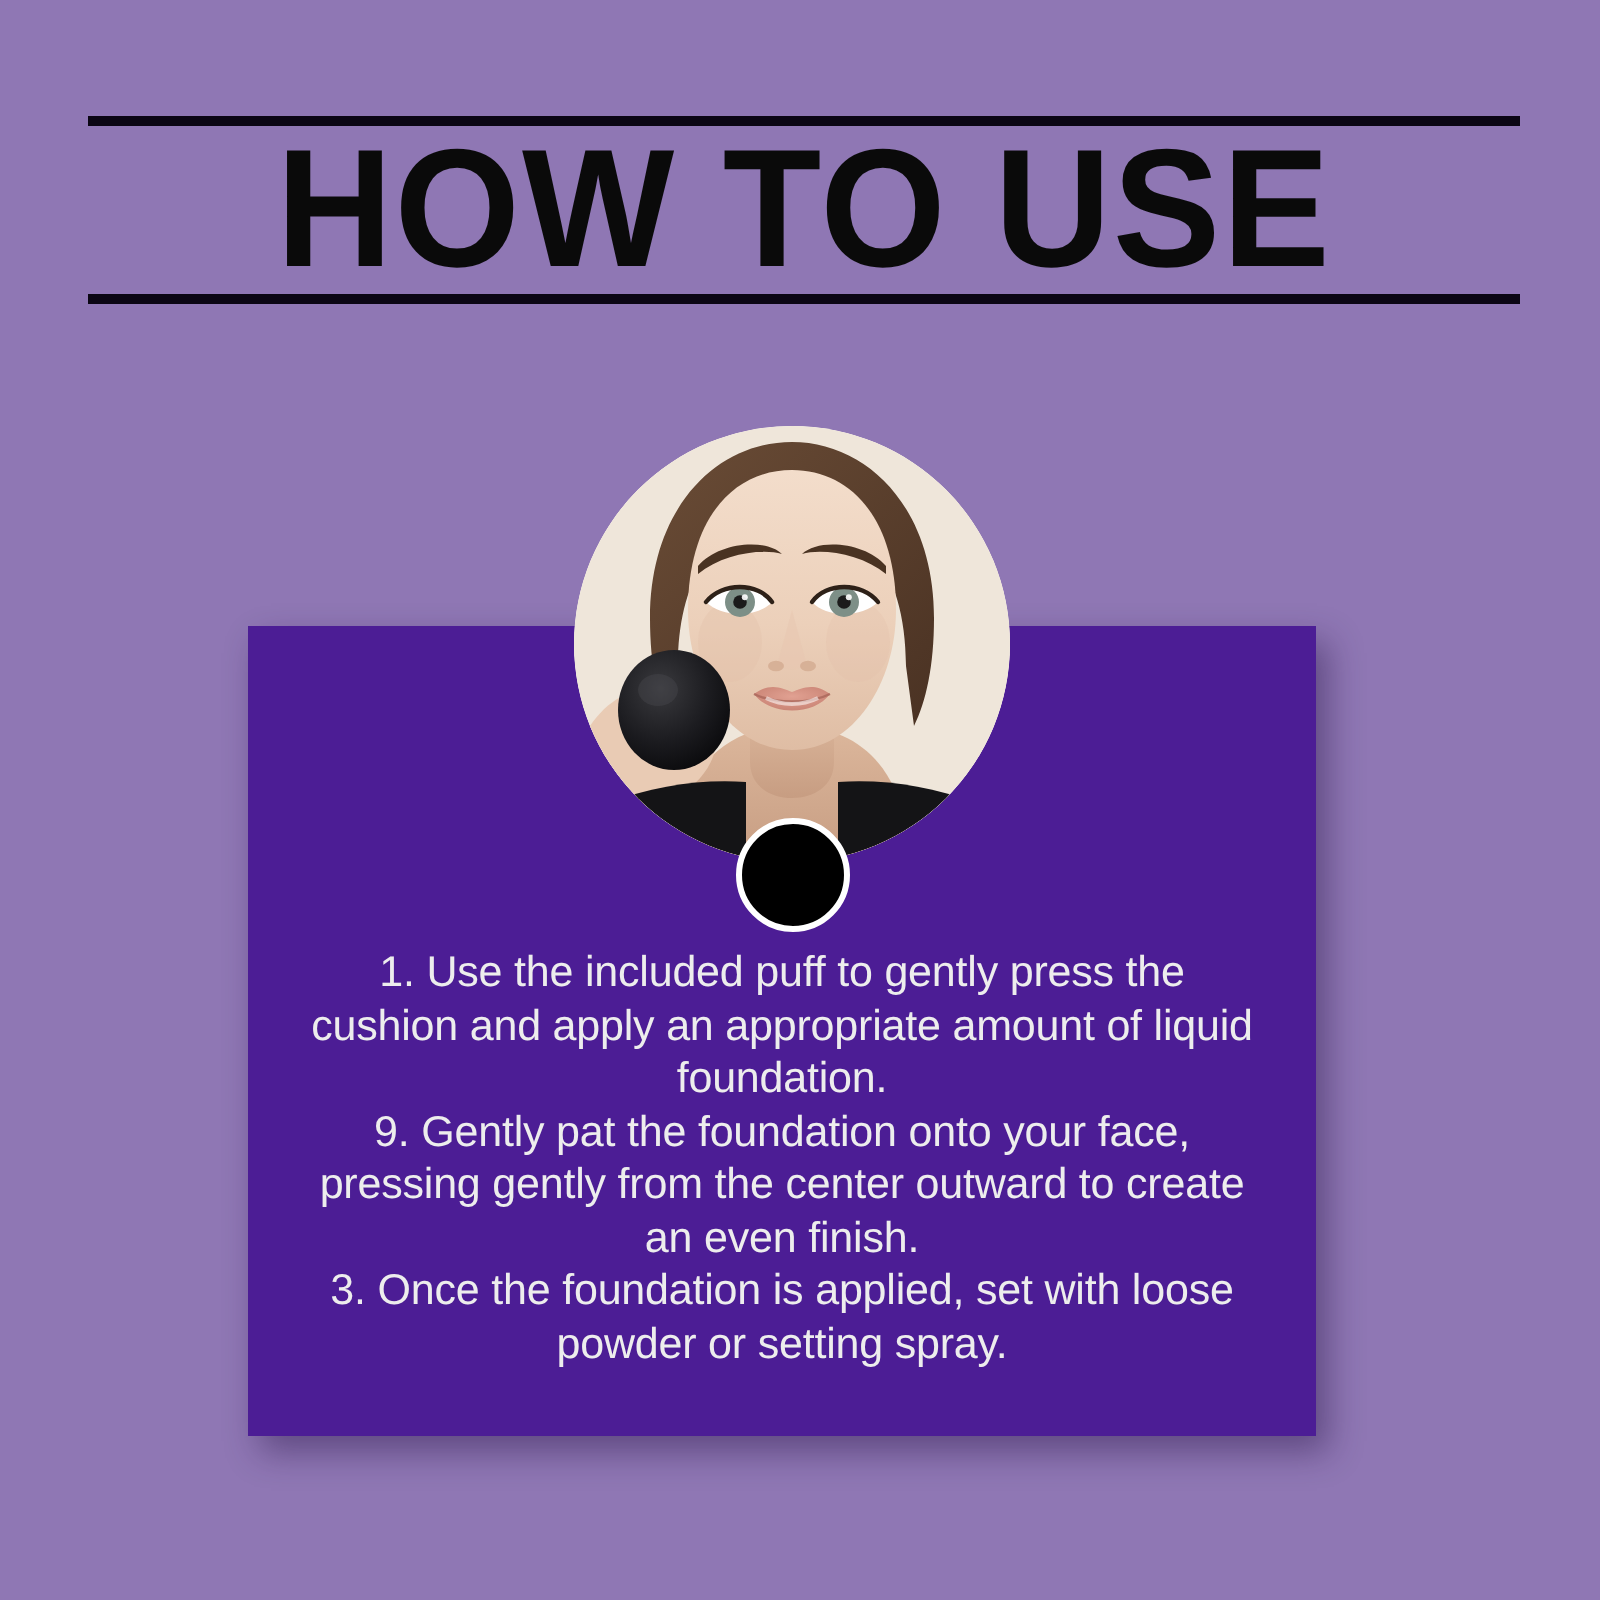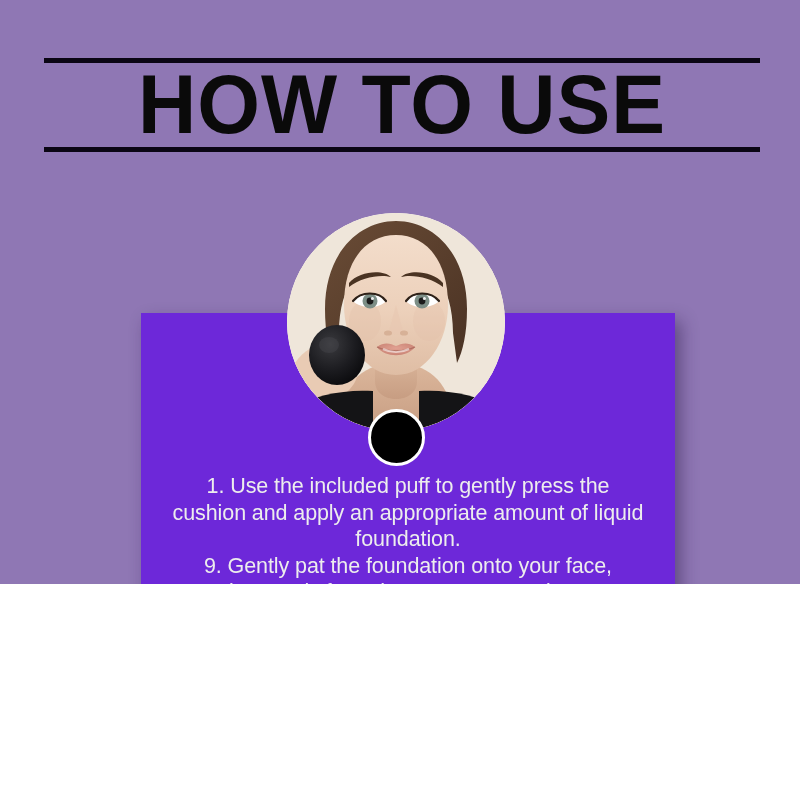--- a/index.html
+++ b/index.html
@@ -9,21 +9,21 @@
   body {
     width: 800px;
     height: 800px;
     overflow: hidden;
     font-family: "Liberation Sans", sans-serif;
   }
 
   #poster {
     position: relative;
     width: 800px;
-    height: 584px;
+    height: 800px;
     background: #8f77b4;
     overflow: hidden;
   }
 
   
   .header-block {
     position: absolute;
     left: 44px;
     top: 58px;
     width: 716px;
@@ -53,25 +53,25 @@
     font-size: 84px;
     letter-spacing: 1px;
     white-space: nowrap;
     transform: scaleX(0.96);
     transform-origin: center center;
   }
 
   
   .content-panel {
     position: absolute;
-    left: 141px;
+    left: 124px;
     top: 313px;
     width: 534px;
     height: 405px;
-    background: #6d28d9;
+    background: #4c1d95;
     box-shadow: 6px 8px 16px rgba(40, 20, 70, 0.45);
   }
 
   .steps {
     position: absolute;
     left: 26px;
     top: 160px;
     width: 482px;
     text-align: center;
     color: #ededed;
@@ -125,20 +125,21 @@
   <div class="header-block">
     <div class="rule rule-top"></div>
     <div class="poster-title">HOW TO USE</div>
     <div class="rule rule-bottom"></div>
   </div>
 
   <div class="content-panel">
     <div class="steps">
       <p class="step">1. Use the included puff to gently press the cushion and apply an appropriate amount of liquid foundation.</p>
       <p class="step">9. Gently pat the foundation onto your face, pressing gently from the center outward to create an even finish.</p>
+      <p class="step">3. Once the foundation is applied, set with loose powder or setting spray.</p>
     </div>
   </div>
 
   <div class="photo-circle">
     <svg class="photo-svg" viewBox="0 0 218 218" xmlns="http://www.w3.org/2000/svg">
       <defs>
         <clipPath id="circClip">
           <circle cx="109" cy="109" r="109"></circle>
         </clipPath>
         <linearGradient id="skin" x1="0" y1="0" x2="0" y2="1">

